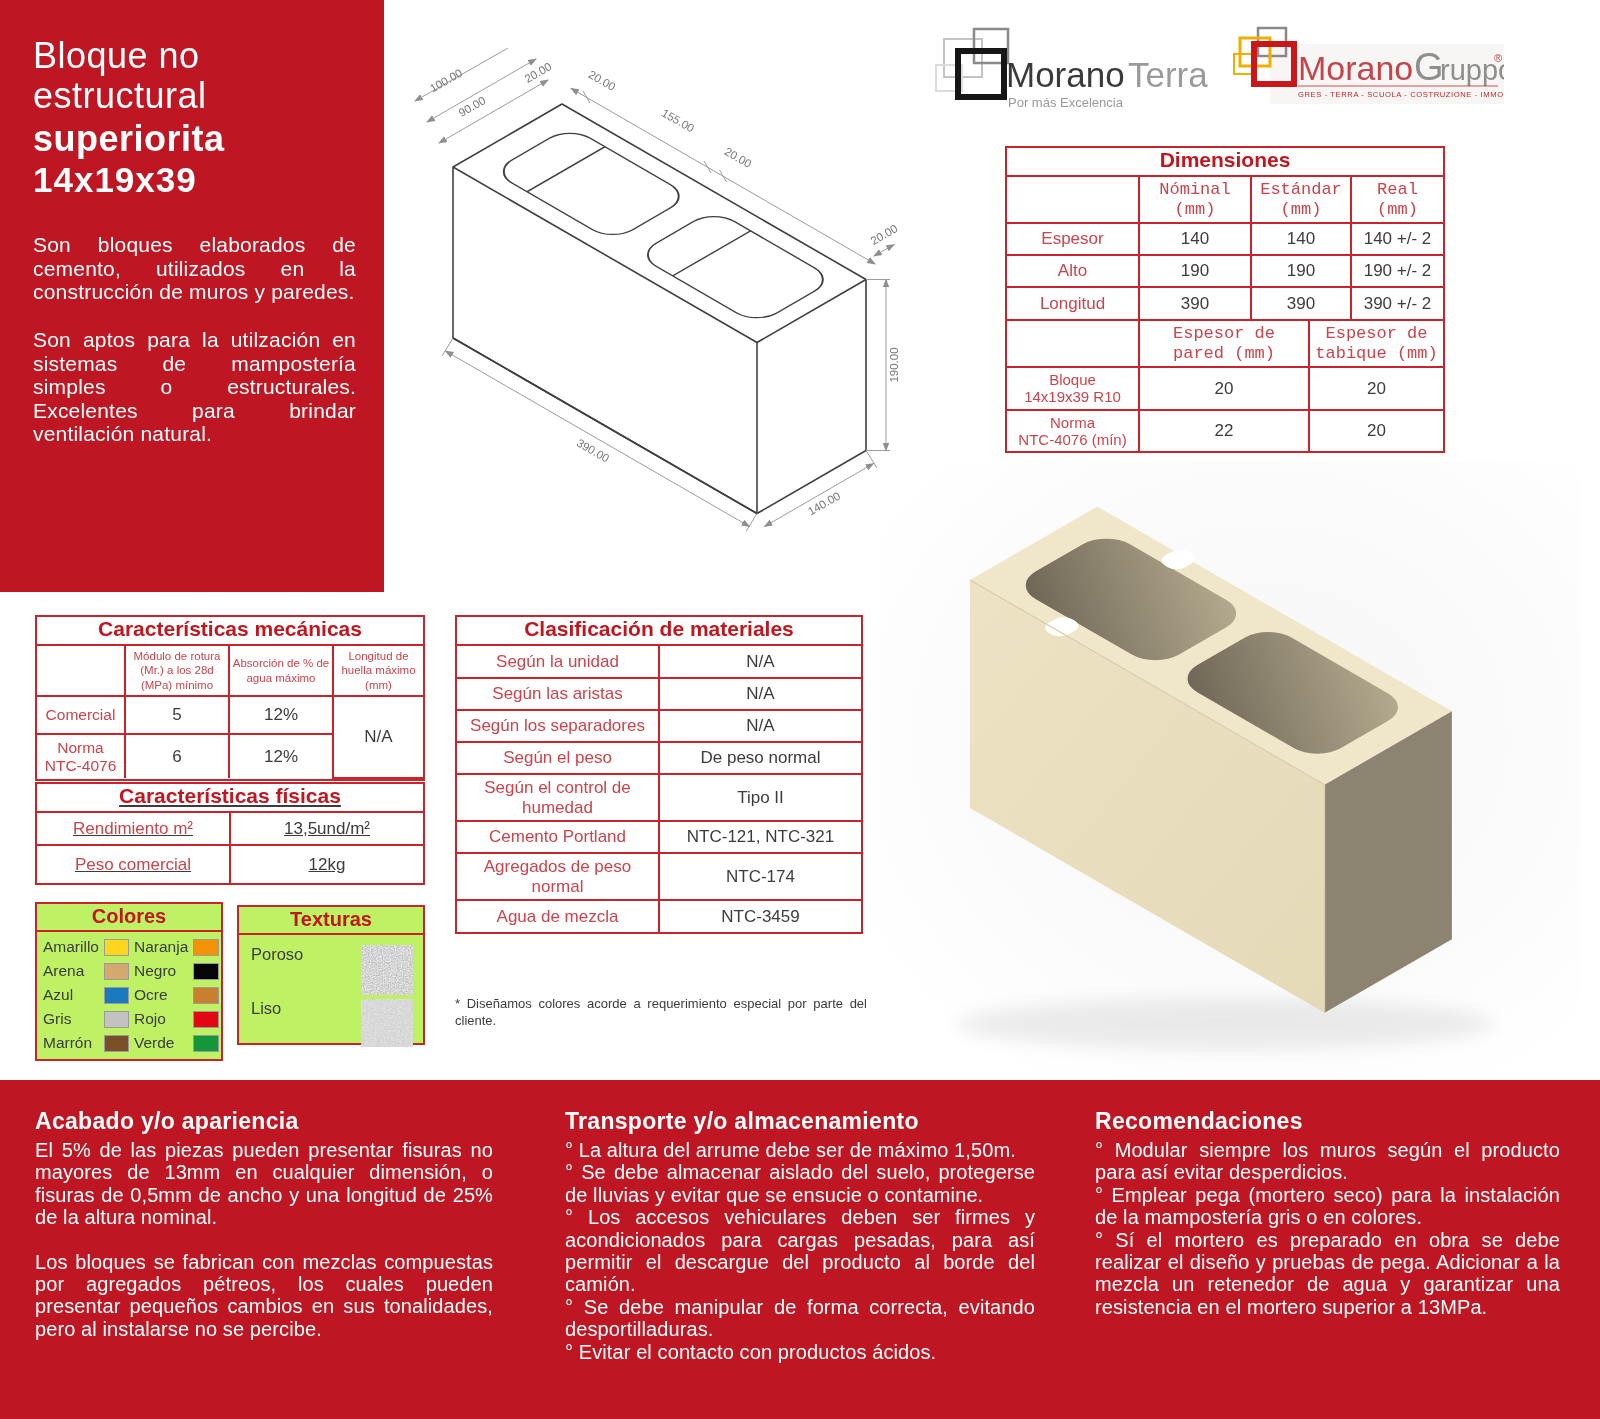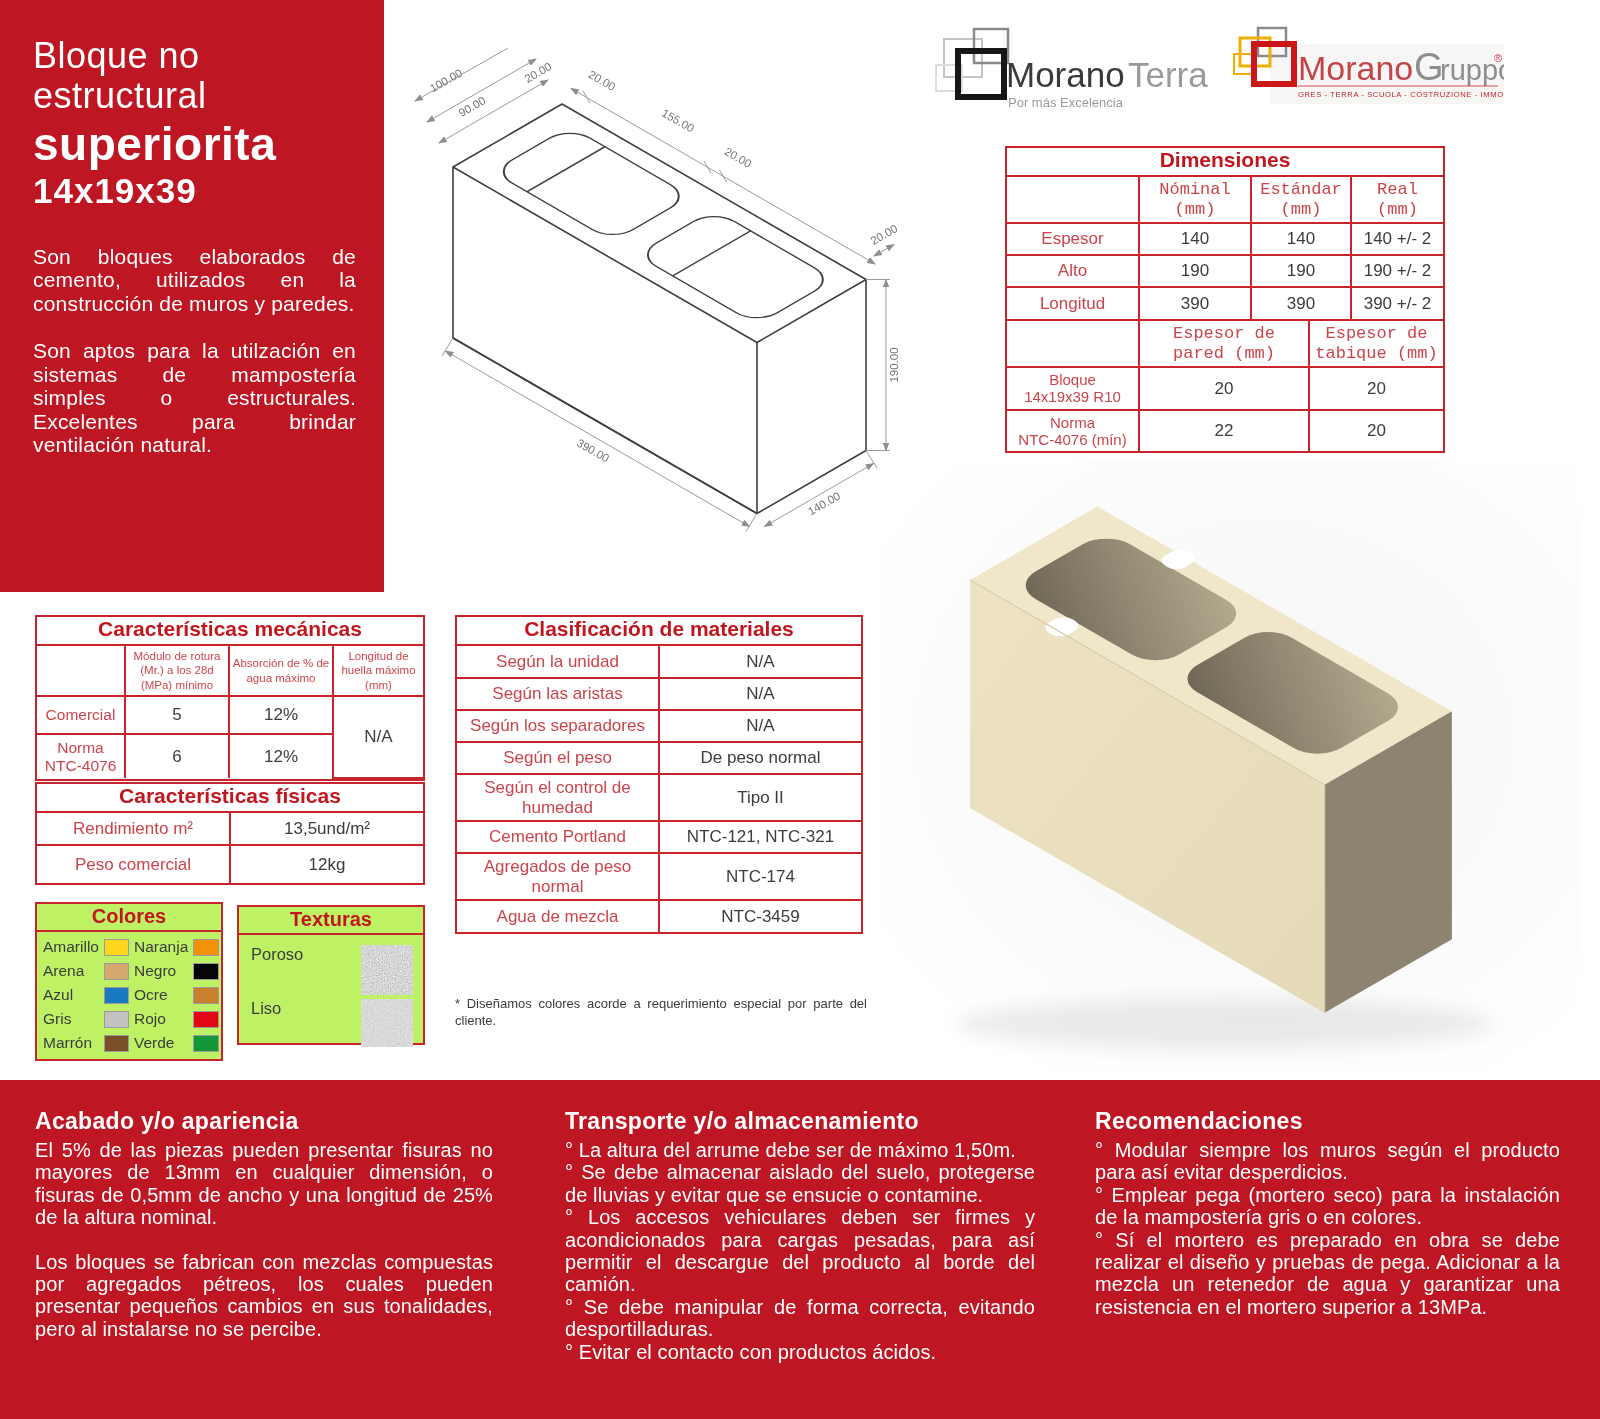--- a/index.html
+++ b/index.html
@@ -14,21 +14,21 @@
   .page{
     position:relative;width:1600px;height:1419px;background:#ffffff;overflow:hidden;
     font-family:"Liberation Sans","DejaVu Sans",sans-serif;color:var(--ink);
   }
   
   .hero{
     position:absolute;left:0;top:0;width:384px;height:592px;
     background:var(--red-bg);color:#fff;padding:36px 28px 0 33px;
   }
   .hero h1{font-size:36px;font-weight:400;letter-spacing:.5px;line-height:1.12;}
-  .hero h2{font-size:46px;font-weight:700;line-height:1.12;margin-top:2px;letter-spacing:.5px;}
+  .hero h2{font-size:36px;font-weight:700;line-height:1.12;margin-top:2px;letter-spacing:.5px;}
   .hero h3{font-size:35px;font-weight:700;line-height:1.1;margin-top:2px;letter-spacing:1px;}
   .hero p{font-size:21px;line-height:1.12;text-align:justify;margin-top:24px;letter-spacing:.2px;}
   .hero p.first{margin-top:34px;}
   
   .tbl{position:absolute;border:2px solid var(--red-border);background:#fff;}
   .tbl-title{
     border-bottom:2px solid var(--red-border);color:var(--red-title);
     font-weight:700;text-align:center;font-size:21px;padding:0 0 3px;
   }
   table.grid{border-collapse:collapse;width:100%;table-layout:fixed;}
@@ -288,21 +288,21 @@
       <tr>
         <td class="rl pre" style="font-size:15.5px;height:44px">Norma
 NTC-4076</td>
         <td>6</td>
         <td>12%</td>
       </tr>
     </tbody>
       </table>
   </div>
 
-  <div class="tbl" style="left:35px;top:782px;width:390px;">
+  <div class="tbl" style="left:35px;top:782px;width:390px;text-decoration:underline;">
     <div class="tbl-title">Características físicas</div>
     <table class="grid">
       <colgroup>
           <col style="width:193px">
           <col>
         </colgroup>
       <tbody>
           <tr>
         <td class="rl" style="height:26px">Rendimiento m²</td>
         <td>13,5und/m²</td>

